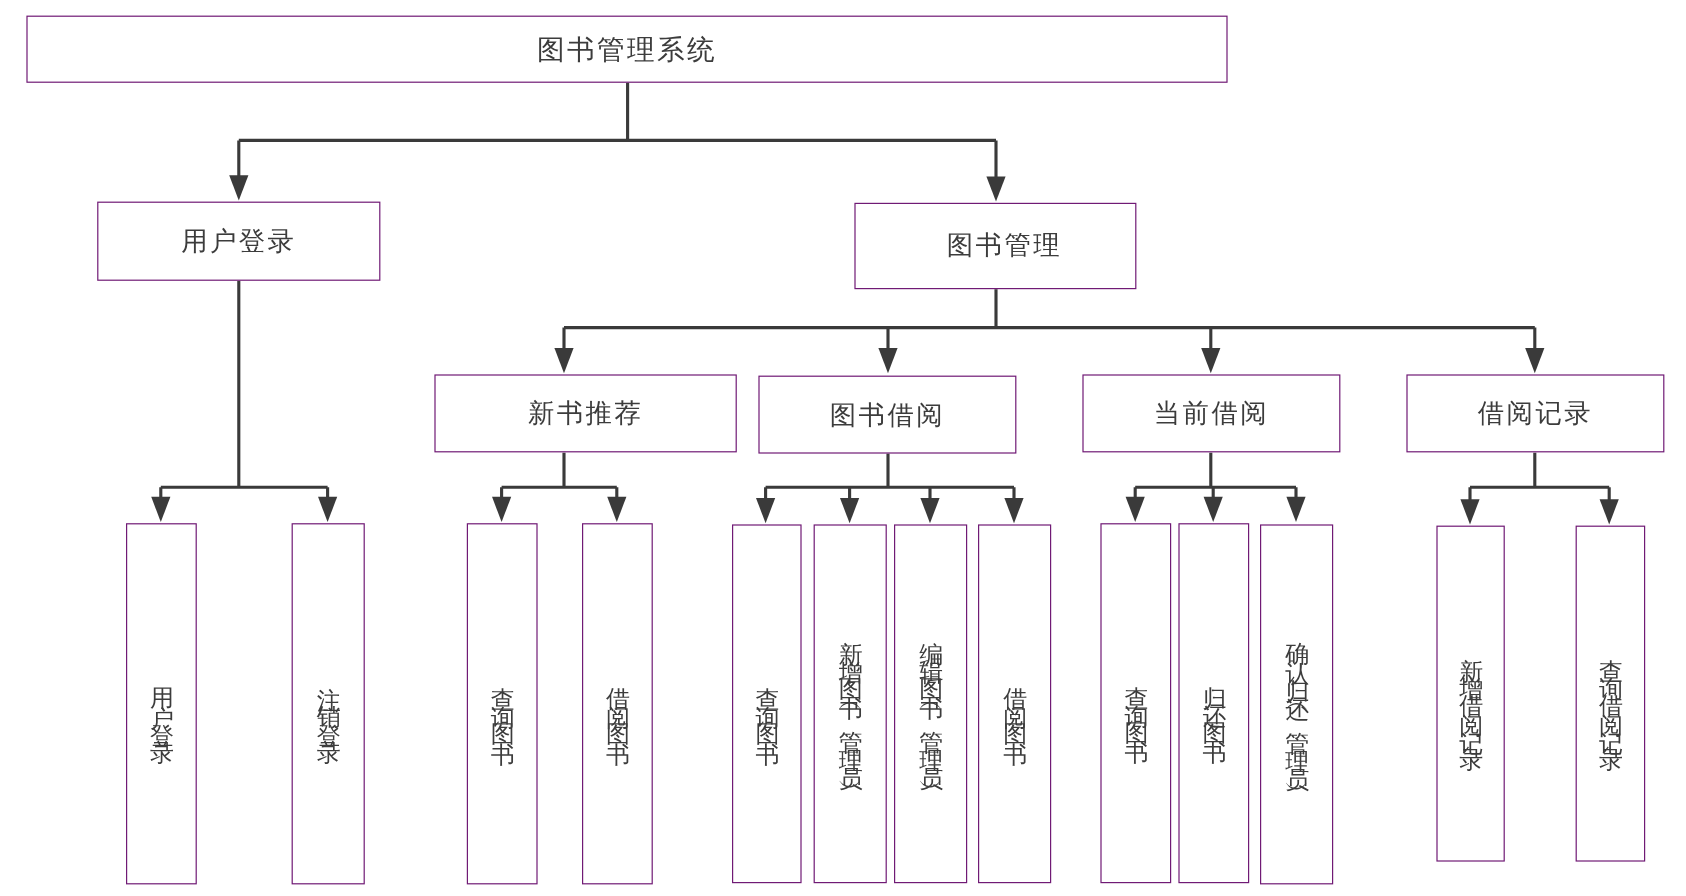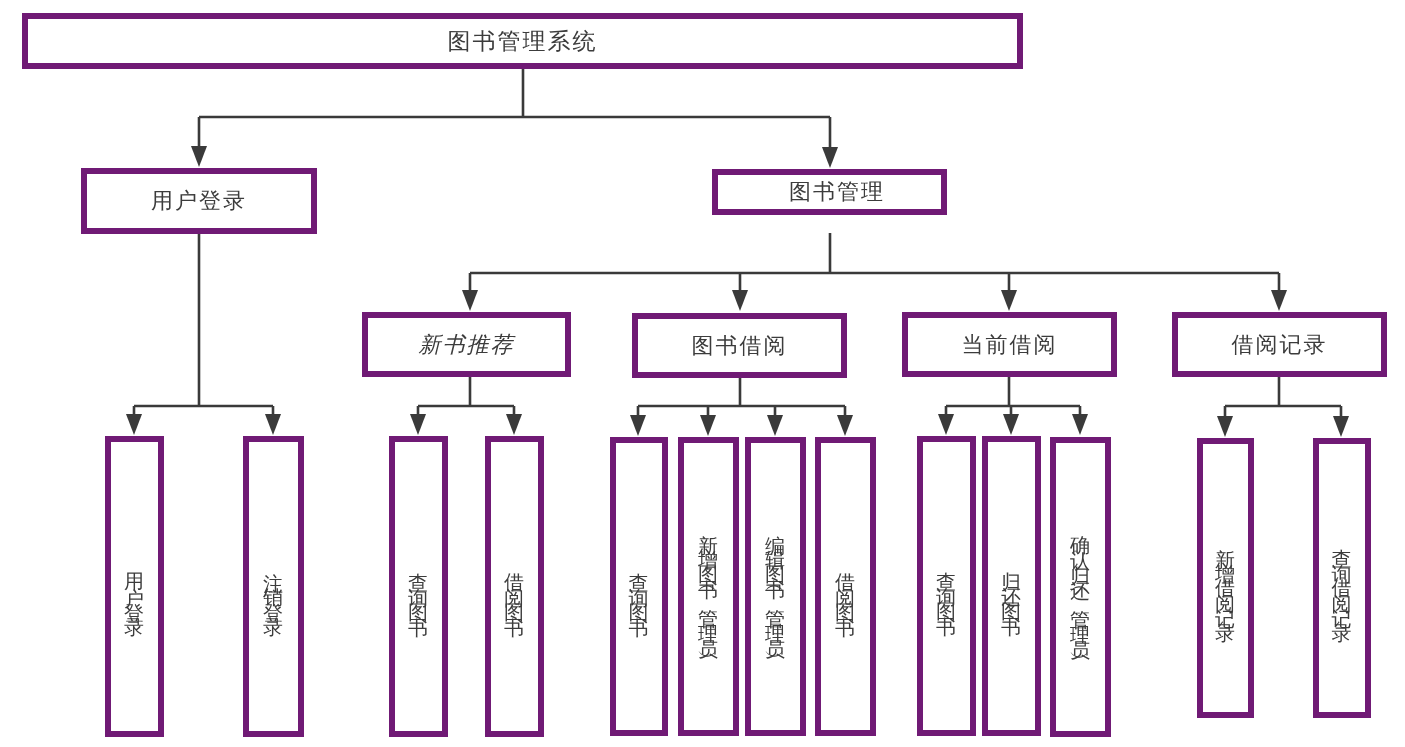--- a/index.html
+++ b/index.html
@@ -19,21 +19,21 @@
     position: absolute;
     left: 0;
     top: 0;
     width: 1405px;
     height: 747px;
   }
   .node {
     position: absolute;
     box-sizing: border-box;
     background: #ffffff;
-    border: 6px solid #701a75;
+    border: 1px solid #701a75;
     display: flex;
     align-items: center;
     justify-content: center;
     color: #3c3c3c;
     font-size: 22px;
     letter-spacing: 2px;
     text-align: right;
     line-height: 1;
     white-space: nowrap;
   }
@@ -97,23 +97,23 @@
       <polygon points="1003,414 1019,414 1011,435"></polygon>
       <polygon points="1072,414 1088,414 1080,435"></polygon>
       <polygon points="1217,416 1233,416 1225,437"></polygon>
       <polygon points="1333,416 1349,416 1341,437"></polygon>
     </g>
   </svg>
 
   <div class="node root" style="left:22px; top:13px; width:1001px; height:56px;">图书管理系统</div>
 
   <div class="node" style="left:81px; top:168px; width:236px; height:66px;">用户登录</div>
-  <div class="node" style="left:712px; top:169px; width:235px; height:46px;padding-left:15px;">图书管理</div>
+  <div class="node" style="left:712px; top:169px; width:235px; height:72px;padding-left:15px;">图书管理</div>
 
-  <div class="node" style="left:362px; top:312px; width:209px; height:65px;font-style:italic;">新书推荐</div>
+  <div class="node" style="left:362px; top:312px; width:252px; height:65px;">新书推荐</div>
   <div class="node" style="left:632px; top:313px; width:215px; height:65px;font-family:Liberation Serif, serif;">图书借阅</div>
   <div class="node" style="left:1172px; top:312px; width:215px; height:65px;">借阅记录</div>
   <div class="node" style="left:902px; top:312px; width:215px; height:65px;">当前借阅</div>
 
   <div class="node vert" style="left:105px; top:436px; width:59px; height:301px;">用户登录</div>
   <div class="node vert" style="left:243px; top:436px; width:61px; height:301px;">注销登录</div>
 
   <div class="node vert" style="left:389px; top:436px; width:59px; height:301px;">查询图书</div>
   <div class="node vert" style="left:485px; top:436px; width:59px; height:301px;">借阅图书</div>
 

